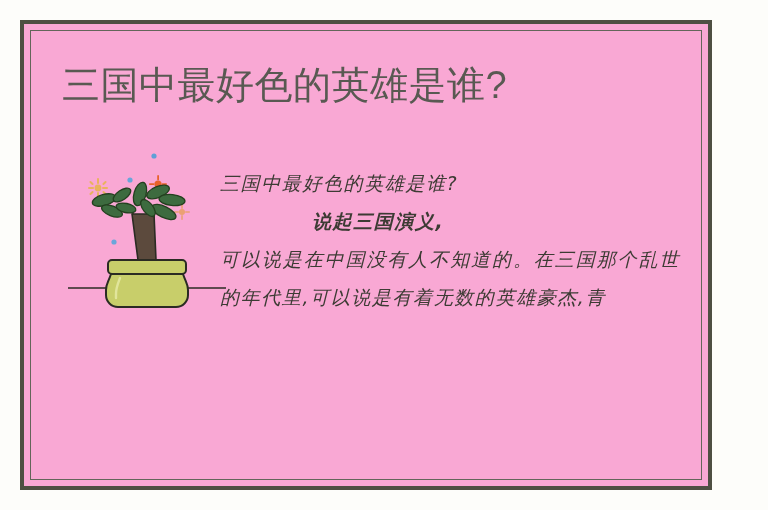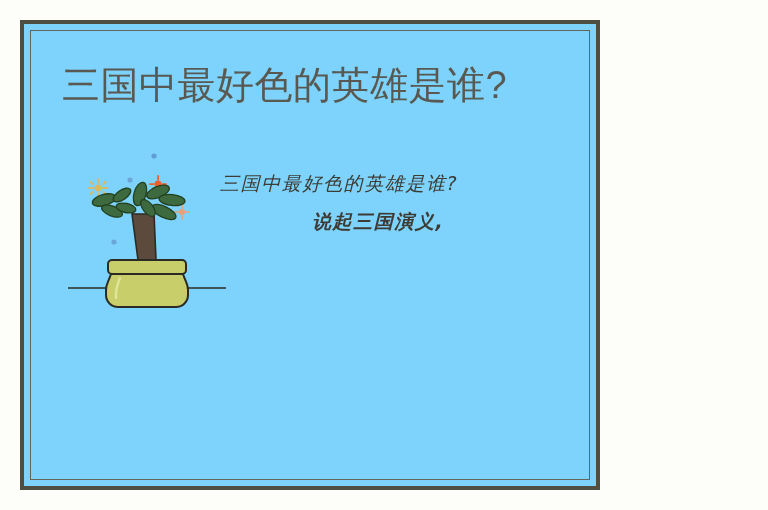--- a/index.html
+++ b/index.html
@@ -13,25 +13,25 @@
     background: #fdfdfa;
     font-family: "Liberation Sans", "DejaVu Sans", sans-serif;
     overflow: hidden;
   }
 
   
   .card {
     position: absolute;
     left: 20px;
     top: 20px;
-    width: 580px;   
+    width: 692px;   
     height: 470px;  
     box-sizing: border-box;
     border: 4px solid #4e4f42;
-    background: #7dd3fc;
+    background: #f9a8d4;
   }
   .card-inner {
     position: absolute;
     left: 6px;
     top: 6px;
     right: 6px;
     bottom: 6px;
     box-sizing: border-box;
     border: 1px solid #64655a;
   }
@@ -167,14 +167,15 @@
 
       <path d="M49 132 h72 c3 9 5 10 5 16 v5 a12 12 0 0 1 -12 12 h-58 a12 12 0 0 1 -12 -12 v-5 c0 -6 2 -7 5 -16 z" fill="#c8ce6a" stroke="#2b2b23" stroke-width="2" stroke-linejoin="round"></path>
 
       <path d="M58 136 c-3 8 -4 10 -4 16 v4" fill="none" stroke="#e1e59b" stroke-width="2.4" stroke-linecap="round"></path>
     </svg>
   </div>
 
   <div class="article-body">
     <span class="para-line">三国中最好色的英雄是谁?</span>
     <span class="line-indent">说起三国演义,</span>
+    <span class="flow">可以说是在中国没有人不知道的。在三国那个乱世的年代里,可以说是有着无数的英雄豪杰,青</span>
   </div>
 </div>
 
 </body></html>

